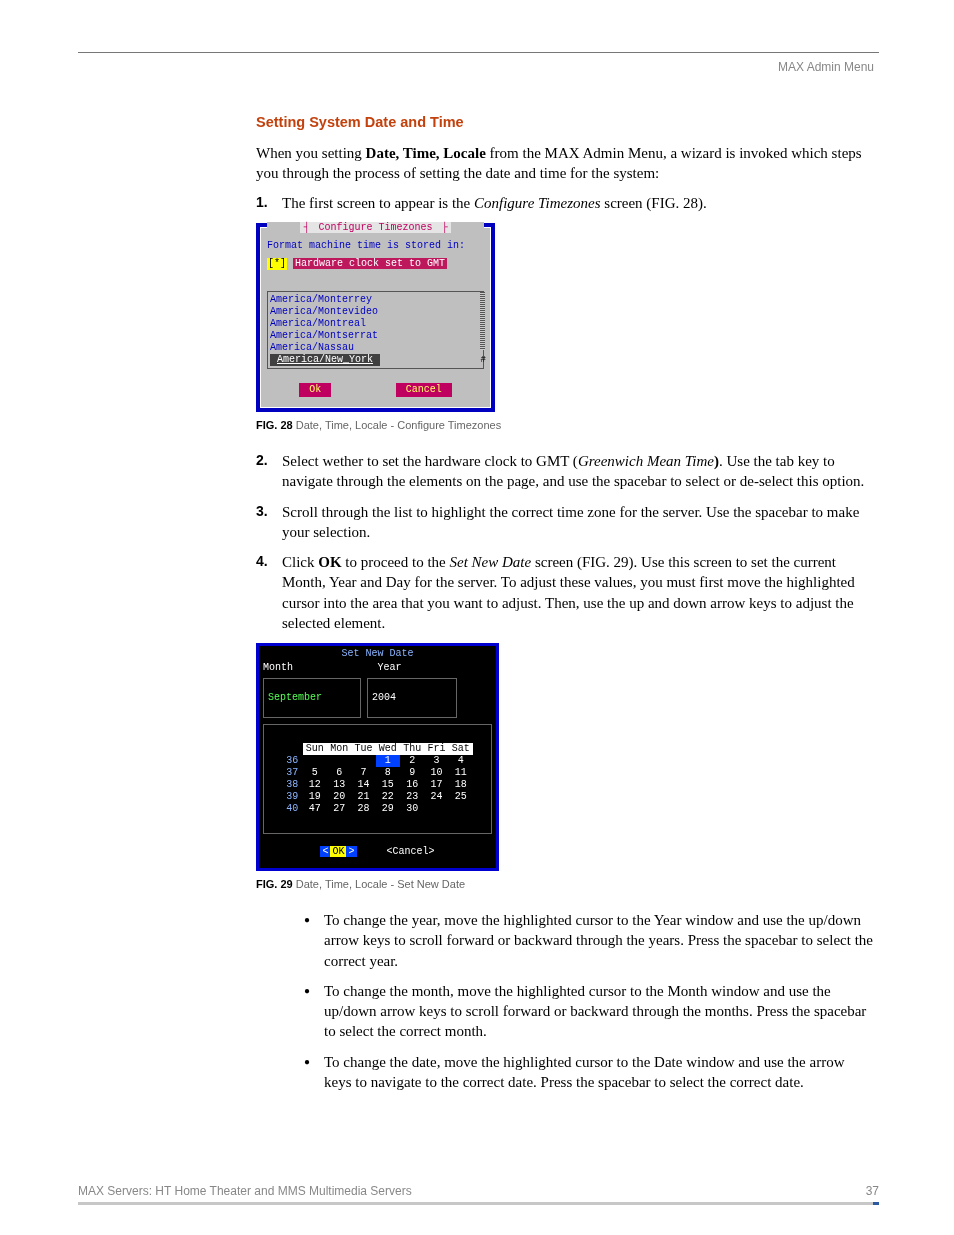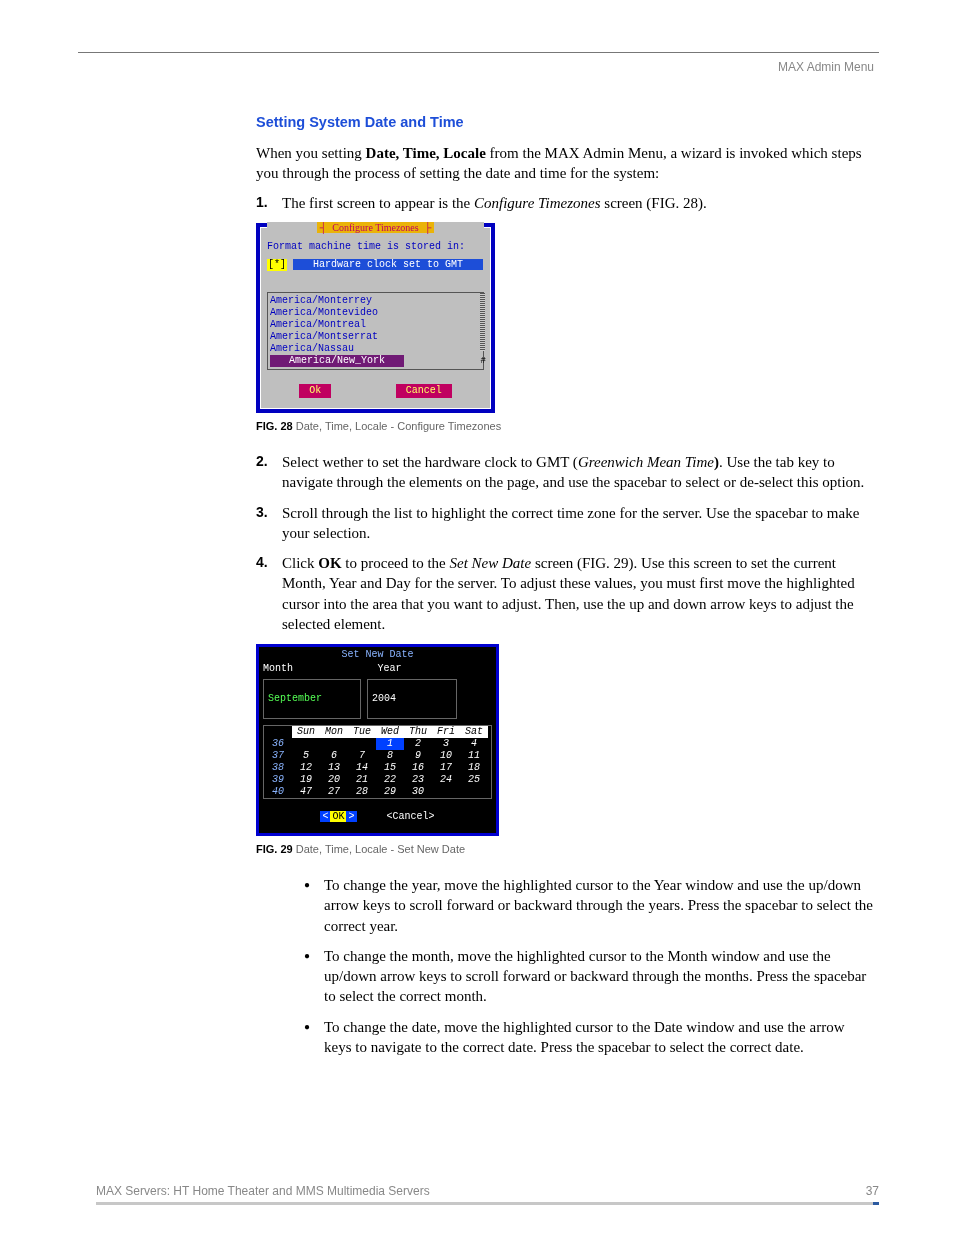--- a/index.html
+++ b/index.html
@@ -34,21 +34,21 @@
   .content {
     margin-left: 178px;   
     margin-top: 55px;
     width: 618px;
     font-size: 15px;
     line-height: 1.35;
   }
   h2.subhead {
     font-family: Verdana, Arial, sans-serif;
     font-weight: bold;
-    color: #1d4ed8;
+    color: #c2410c;
     font-size: 14.5px;
     margin: 9px 0 10px 0;
   }
   p { margin: 0 0 10px 0; }
   ol.numbered {
     list-style: none;
     padding: 0;
     margin: 0 0 8px 0;
   }
   ol.numbered > li {
@@ -104,48 +104,48 @@
     position: relative;
   }
   .fig28-title {
     color: #c00060;
     text-align: center;
     background: #bfbfbf;
     display: block;
     margin-top: -10px;
   }
   .fig28-title span {
-    background:#eab308;
+    background:#e5e5e5;
     padding:0 3px;
-    font-family:Liberation Serif, serif;
   }
   .fig28-line { color: #0000c0; margin: 6px 0; }
   .fig28-check {
     display:inline-block;
     background:#ffff00;
     color:#000;
     padding:0 1px;
   }
   .fig28-check-label {
     color:#fff;
-    background:#1d4ed8;
-    padding:0 20px;
+    background:#be185d;
+    padding:0 2px;
   }
   .fig28-list {
     border:1px solid #555;
     padding:2px 2px;
     margin-top:21px;
     position:relative;
   }
   .fig28-list .tz { color:#0000c0; }
   .fig28-list .tz-sel {
     color:#fff;
-    background:#701a75;
+    background:#404040;
     display:inline-block;
-    padding:0 19px;
+    padding:0 7px;
+    text-decoration:underline;
   }
   .fig28-scroll {
     position:absolute;
     right:-2px; top:0;
     width:5px;
     height:58px;
     background:repeating-linear-gradient(#555,#555 1px,#ccc 1px,#ccc 2px);
   }
   .fig28-scroll::after{
     content:"#";
@@ -187,23 +187,22 @@
   .fig29 .box {
     border:1px solid #666;
     padding:13px 4px;
     margin:2px 6px 4px 0;
     color:#fff;
     display:inline-block;
   }
   .fig29 .box.sel { color:#55ff55; }
   .fig29-cal {
     border:1px solid #666;
-    padding:0;
+    padding:18px;
     margin-top:2px;
-    font-style:italic;
   }
   .fig29-cal table { border-collapse:collapse; }
   .fig29-cal td {
     width:24px;
     text-align:center;
     padding:0 2px;
     color:#fff;
     font-size:10px;
   }
   .fig29-cal td.wk { color:#8ab4ff; }
@@ -216,21 +215,21 @@
     background:#ffff00; color:#000; padding:0 2px;
   }
   .fig29 .anglesel {
     background:#0040ff; color:#fff; padding:0 2px;
   }
   .fig29 .cancel { color:#fff; }
 
   
   .footer {
     position:absolute;
-    left:96px; right:75px; bottom:30px;
+    left:78px; right:75px; bottom:30px;
     font-family: Arial, Helvetica, sans-serif;
     font-size:12px;
     color:#888;
     border-bottom: 3px solid #c7c7c7;
     padding-bottom:4px;
     display:flex;
     justify-content:space-between;
   }
   .footer .accent {
     position:absolute;

